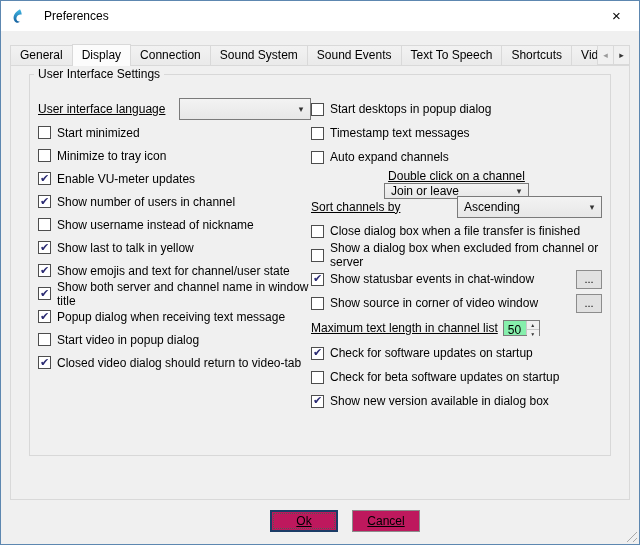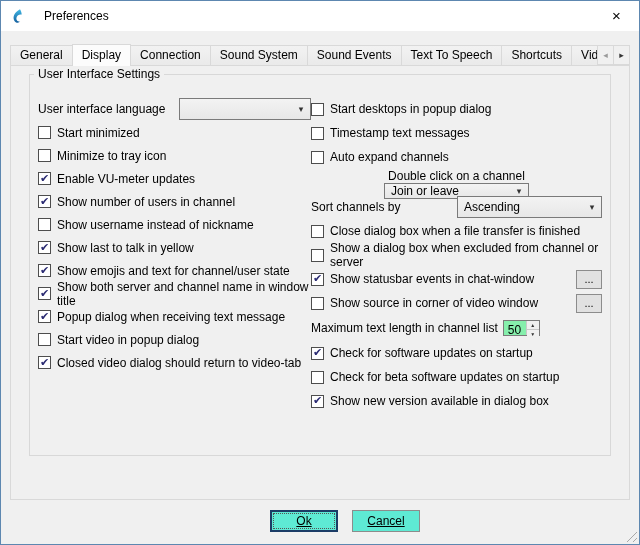--- a/index.html
+++ b/index.html
@@ -37,21 +37,21 @@
   .groupbox { position:absolute; left:18px; right:18px; top:8px; height:382px;
               border:1px solid #d8d8d8; }
   .groupbox-title { position:absolute; top:-8px; left:4px; background:#f0f0f0; padding:0 4px; }
   .cols { display:flex; padding:22px 8px 0 8px; }
   .col-left { flex:0 0 273px; }
   .col-right { flex:1; }
 
   .row { height:23px; display:flex; align-items:center; }
   .col-right .row { height:24px; }
   .row.between { justify-content:space-between; }
-  .lbl { white-space:nowrap; }
+  .lbl { white-space:nowrap;text-decoration:underline; }
 
   
   .check { display:flex; align-items:center; cursor:default; }
   .cb { width:13px; height:13px; flex:none; border:1px solid #4d4d4d; background:#fff;
         margin-right:6px; display:flex; align-items:center; justify-content:center; }
   .cb.checked::after { content:"✔"; font-size:11px; line-height:1; color:#2a2a72; margin-top:-1px; }
 
   
   .combo { height:22px; border:1px solid #7a7a7a; background:linear-gradient(#f3f3f3,#e7e7e7);
            display:flex; align-items:center; }
@@ -66,21 +66,21 @@
   .spin { width:37px; height:16px; border:1px solid #7a7a7a; background:#86efac;
           display:flex; margin-left:5px; }
   .spin-val { flex:1; padding:2px 0 0 4px; }
   .spin-btns { width:13px; display:flex; flex-direction:column; border-left:1px solid #c8c8c8; }
   .spin-btns button { flex:1; border:none; background:#f0f0f0; font-size:5px; color:#333; padding:0; line-height:8px; }
   .spin-btns button:first-child { border-bottom:1px solid #c8c8c8; }
 
   
   .footer { position:absolute; left:0; right:0; bottom:12px; display:flex;
             justify-content:center; gap:14px; transform:translateX(25px); }
-  .btn { width:68px; height:22px; background:#5eead4; border:1px solid #8c8c8c; font-size:12px;
+  .btn { width:68px; height:22px; background:#be185d; border:1px solid #8c8c8c; font-size:12px;
          font-family:"Liberation Sans",sans-serif; }
   .btn.default { border:1px solid #1b3c66; box-shadow: inset 0 0 0 1px #1b3c66;
                  outline:1px dotted #555; outline-offset:-4px; }
   .btn .mn { text-decoration:underline; }
 
   .resize-grip { position:absolute; right:2px; bottom:2px; width:13px; height:13px;
                  background:repeating-linear-gradient(135deg, transparent 0 3px, #a8a8a8 3px 4px);
                  clip-path:polygon(100% 0, 100% 100%, 0 100%); }
 </style>
 </head>

